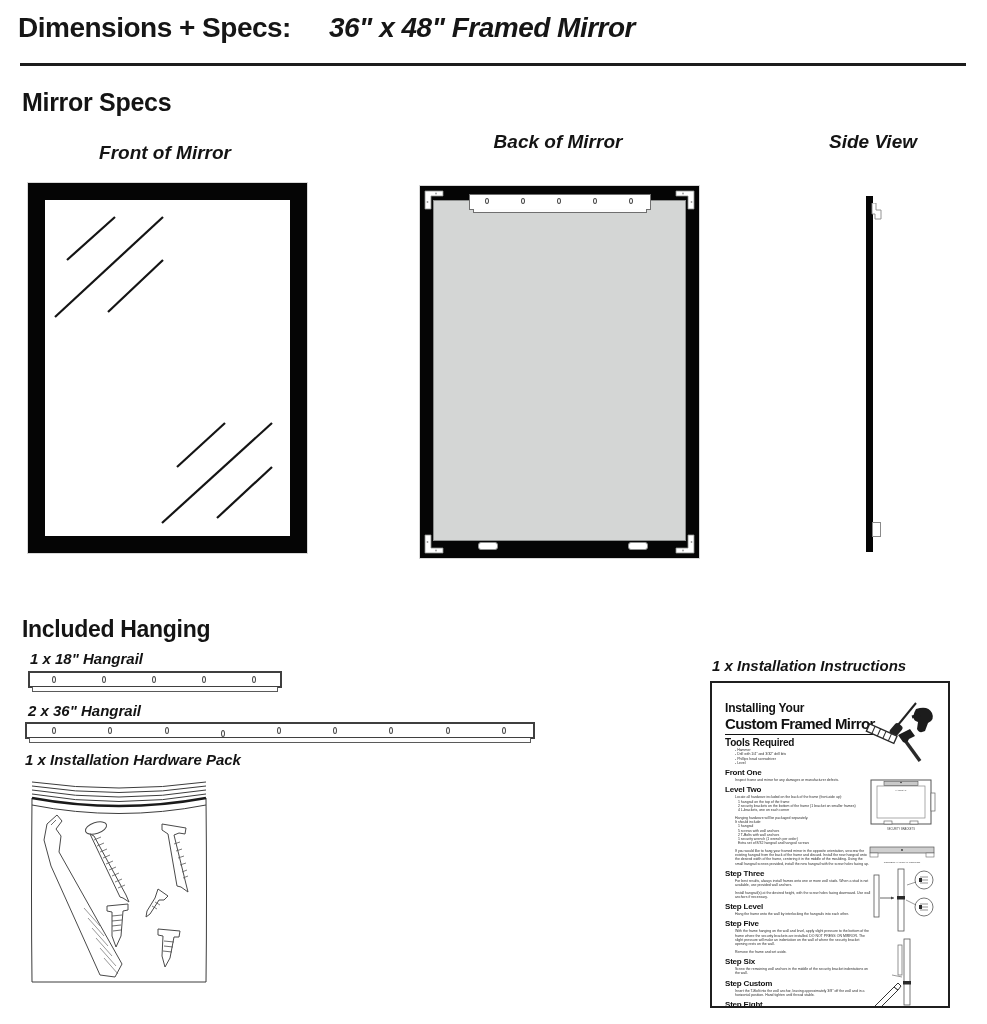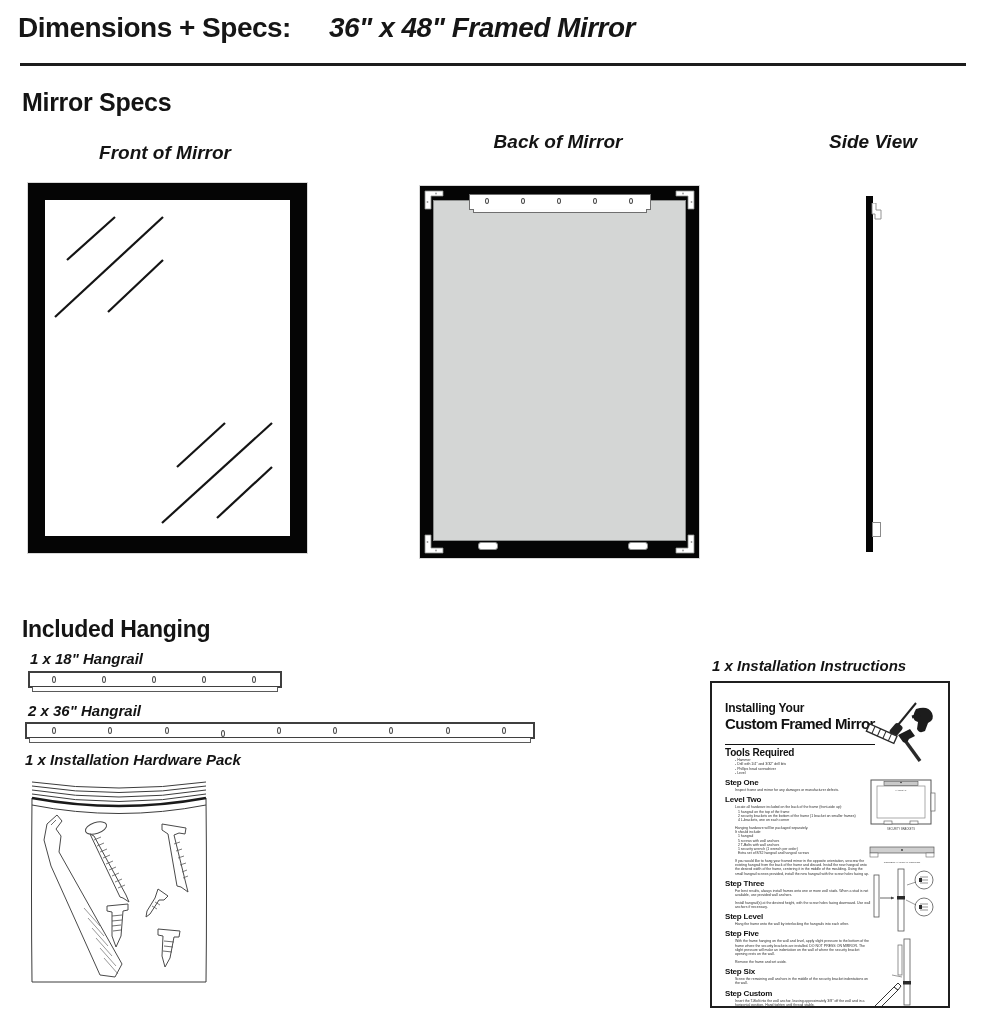--- a/index.html
+++ b/index.html
@@ -39,21 +39,21 @@
   .rail-18{left:28px;top:671px;width:254px;height:17px;}
   .rail-36{left:25px;top:722px;width:510px;height:17px;}
   .rail .hole{top:3px;}
   .rail-36 .hole:nth-of-type(4){top:6px;}
   .rail .rail-lip{left:2px;right:2px;bottom:-6px;height:4px;border-color:#5a5a5a;}
 
   
   .sheet{left:710px;top:681px;width:240px;height:327px;background:#fff;border:2px solid #1f1f1f;box-sizing:border-box;overflow:hidden;}
   .sheet-text{position:absolute;left:13px;top:18px;width:146px;}
   .sheet-title1{font-size:12px;font-weight:700;letter-spacing:-0.2px;color:#111;}
-  .sheet-title2{font-size:15px;font-weight:700;letter-spacing:-0.6px;color:#111;border-bottom:1.5px solid #111;padding-bottom:12px;margin-bottom:2px;width:150px;white-space:nowrap;}
+  .sheet-title2{font-size:15px;font-weight:700;letter-spacing:-0.6px;color:#111;border-bottom:1.5px solid #111;padding-bottom:2px;margin-bottom:2px;width:150px;white-space:nowrap;}
   .sheet-h2{font-size:10px;font-weight:700;letter-spacing:-0.2px;color:#111;margin-top:2px;}
   .step-heading{font-size:8px;font-weight:700;letter-spacing:-0.2px;color:#111;margin:3px 0 1px;}
   .tiny-line{font-size:3.5px;line-height:4.3px;color:#2d2d2d;white-space:pre-wrap;margin-left:10px;}
   .tiny-gap{height:3px;}
   .sheet-diagrams{position:absolute;left:150px;top:8px;width:82px;}
   .sheet-diagrams svg{display:block;}
   .diag-label{font-size:2.6px;fill:#444;text-anchor:middle;font-family:"Liberation Sans",sans-serif;}
 </style>
 </head>
 <body>
@@ -235,21 +235,21 @@
     <div class="sheet-title1">Installing Your</div>
     <div class="sheet-title2">Custom Framed Mirror</div>
     <div class="sheet-h2">Tools Required</div>
     <div>
         <div class="tiny-line">- Hammer</div>
         <div class="tiny-line">- Drill with 1/4" and 3/32" drill bits</div>
         <div class="tiny-line">- Phillips head screwdriver</div>
         <div class="tiny-line">- Level</div>
       </div>
     <div>
-        <div class="step-heading">Step One</div>
+        <div class="step-heading">Front One</div>
         <div class="tiny-line">Inspect frame and mirror for any damages or manufacturer defects.</div>
         <div class="step-heading">Level Two</div>
         <div class="tiny-line">Locate all hardware included on the back of the frame (front-side up):</div>
         <div class="tiny-line">   1 hangrail on the top of the frame</div>
         <div class="tiny-line">   2 security brackets on the bottom of the frame (1 bracket on smaller frames)</div>
         <div class="tiny-line">   4 L-brackets, one on each corner</div>
         <div class="tiny-gap"></div>
         <div class="tiny-line">Hanging hardware will be packaged separately.</div>
         <div class="tiny-line">It should include:</div>
         <div class="tiny-line">   1 hangrail</div>

